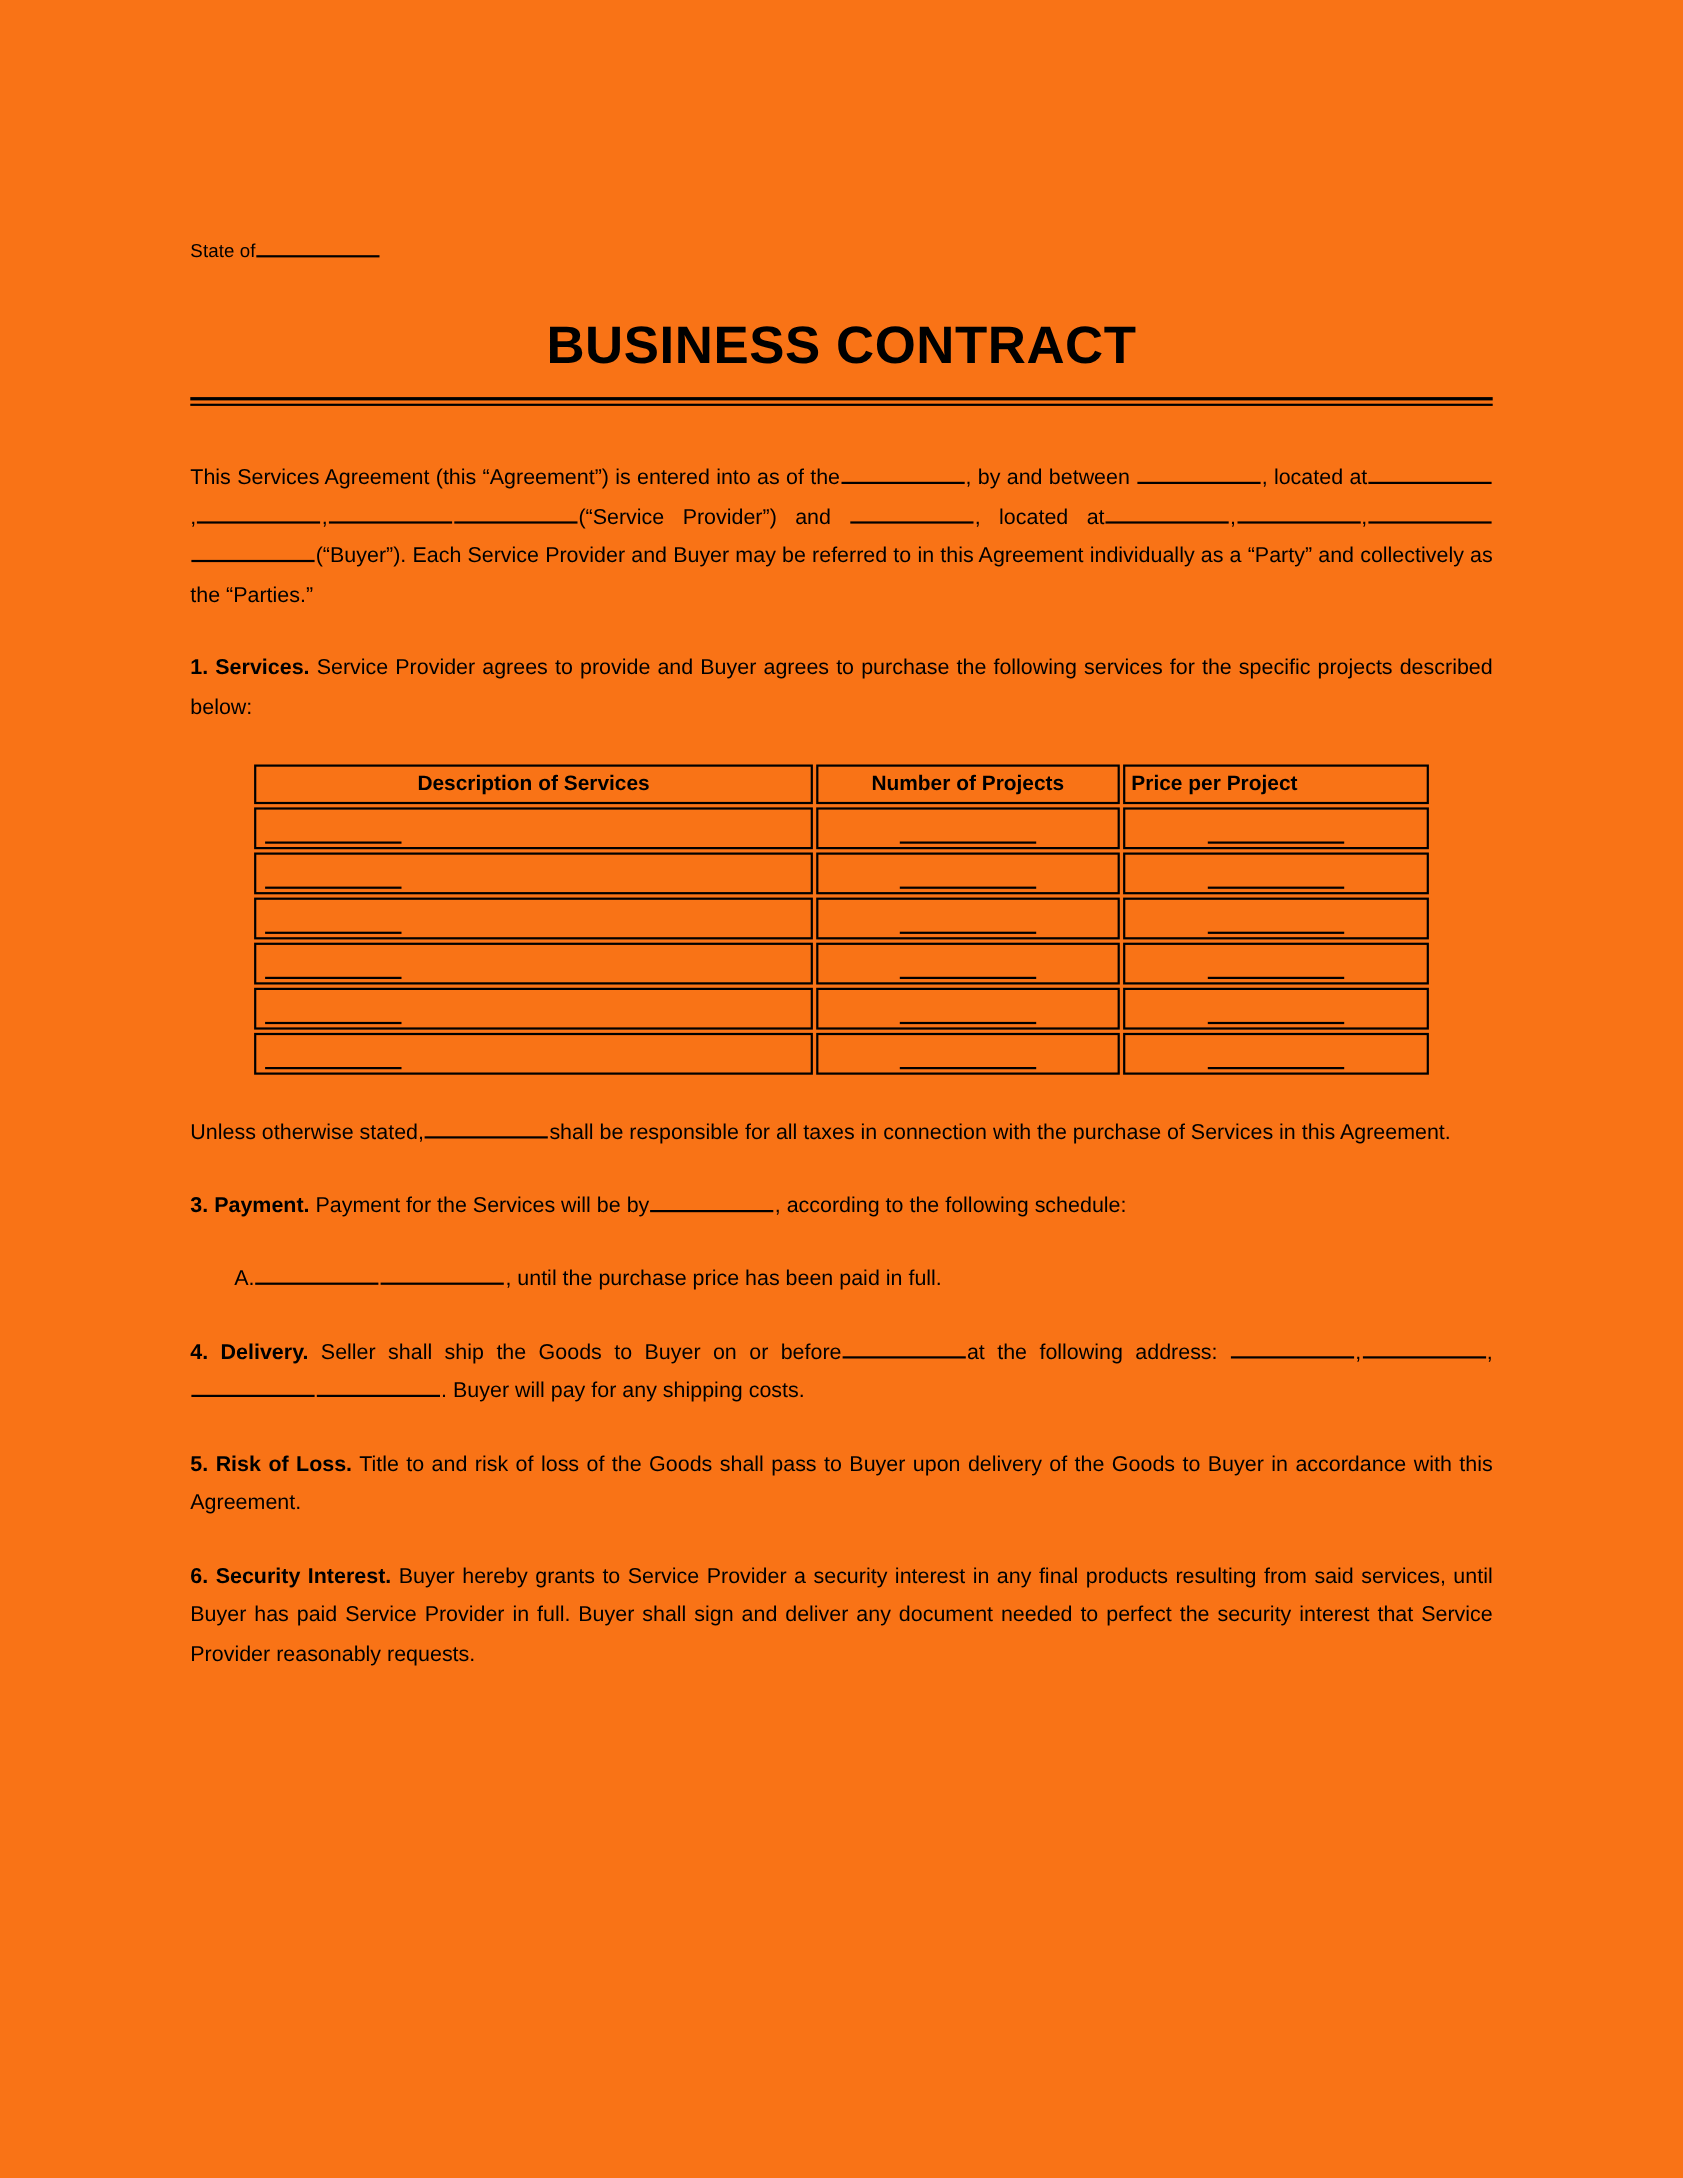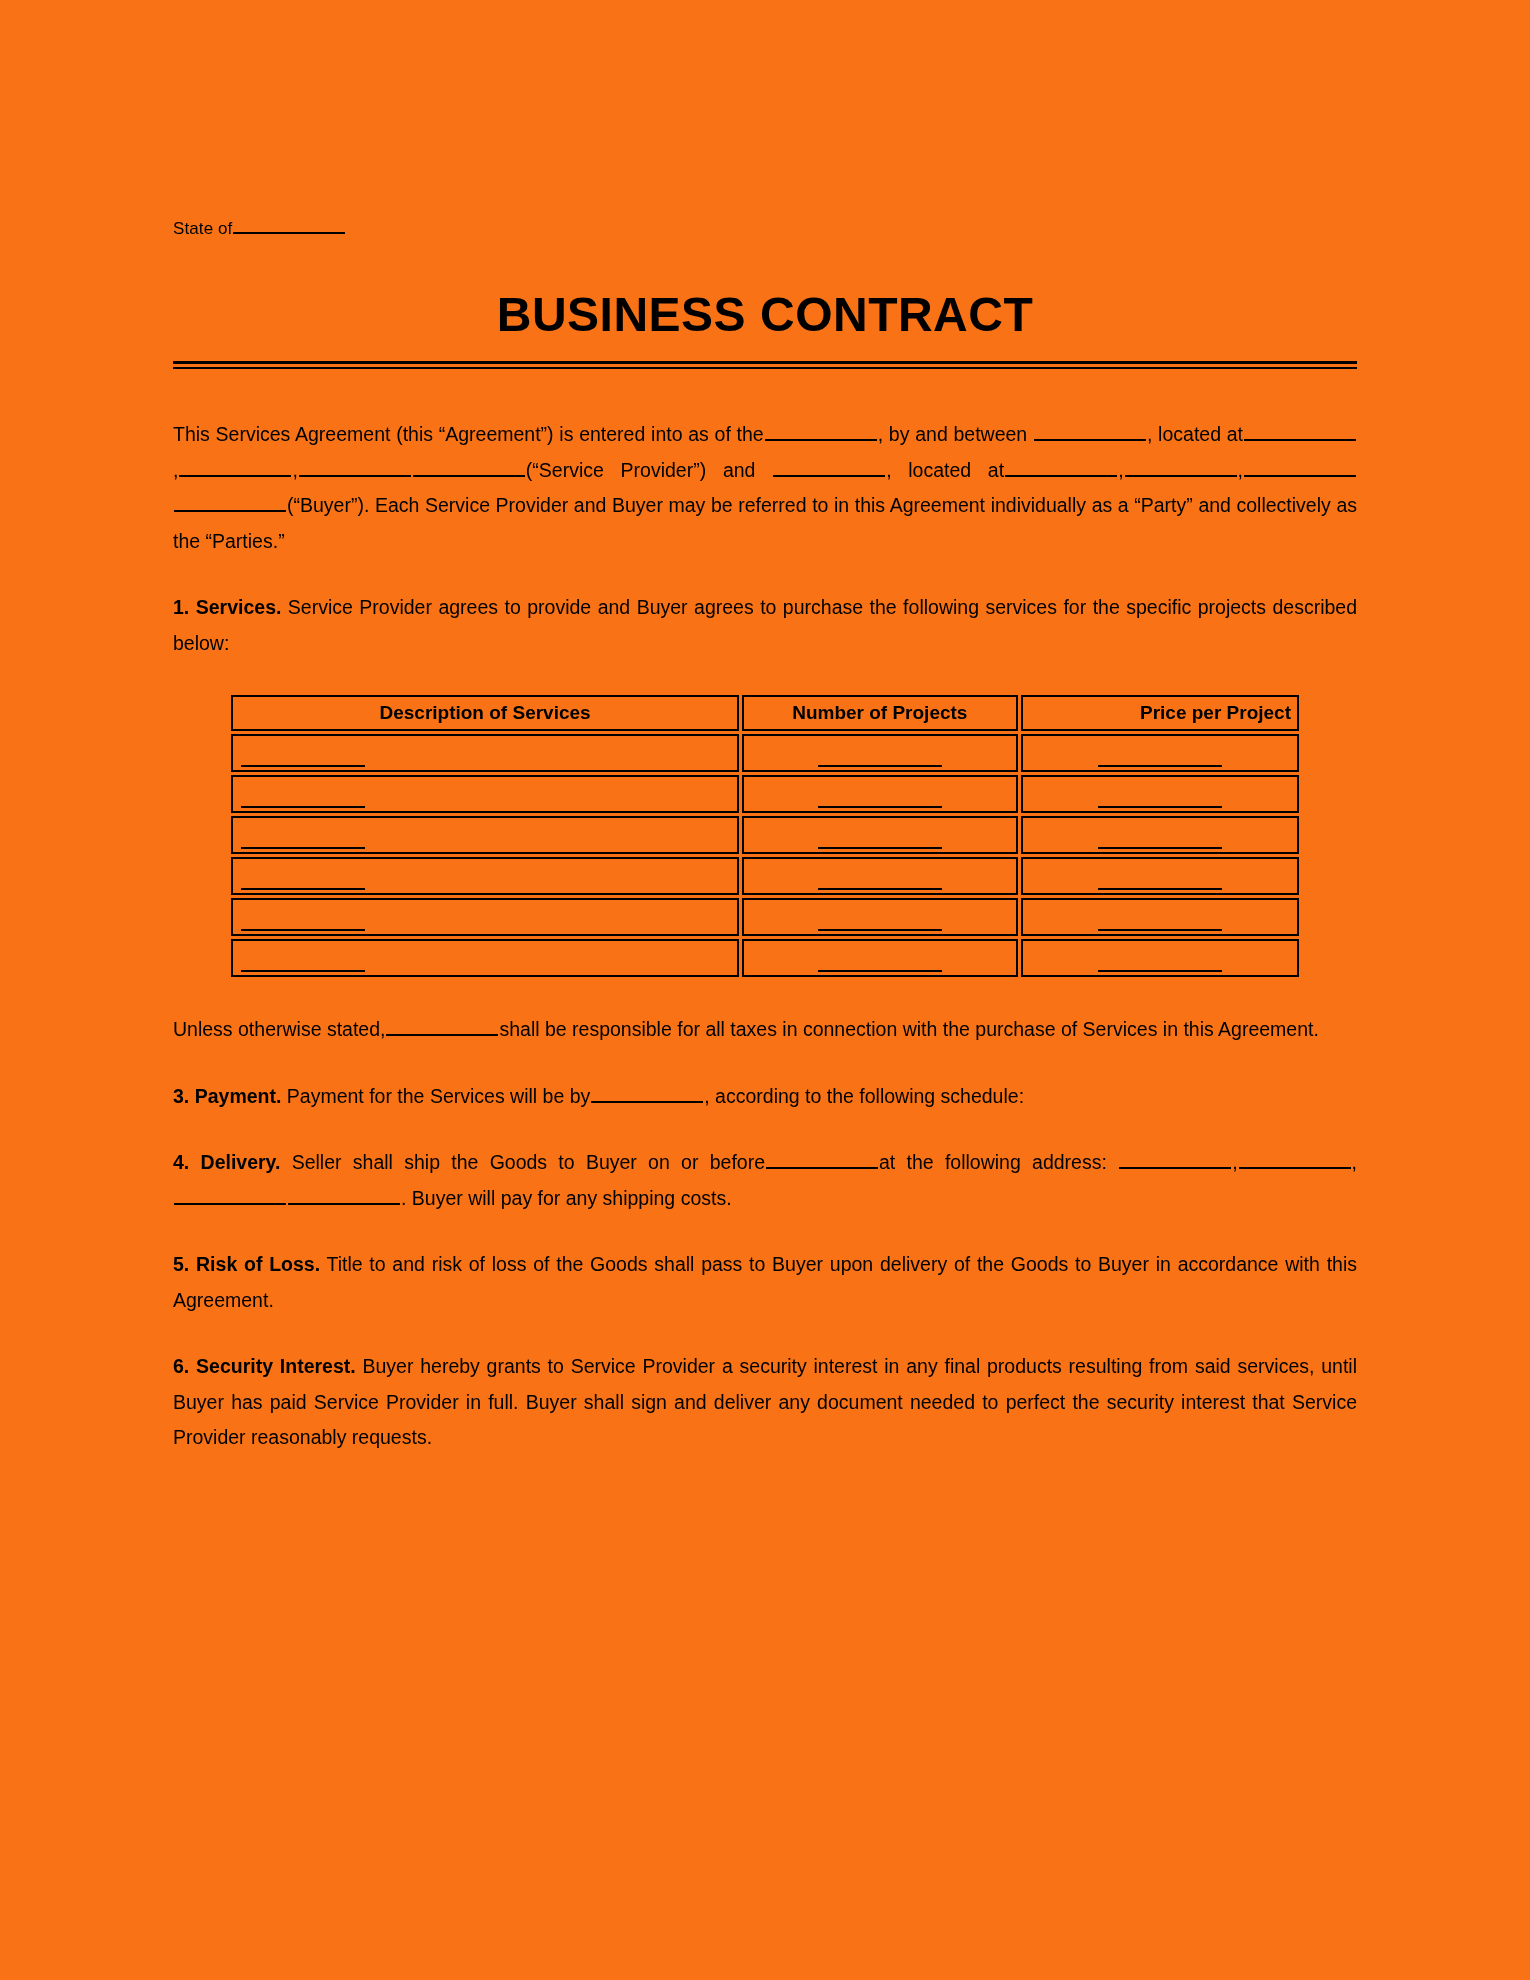--- a/index.html
+++ b/index.html
@@ -90,21 +90,21 @@
   }
   table.svc th {
     font-size: 19px;
     font-weight: bold;
     height: 32px;
     line-height: 32px;
     padding: 0 6px;
   }
   th.col-desc  { text-align: center;   width: 48.5%; }
   th.col-num   { text-align: center; width: 25.6%; }
-  th.col-price { text-align: right; width: 25.9%; }
+  th.col-price { text-align: left; width: 25.9%; }
 
   table.svc td {
     height: 34px;
     position: relative;
   }
   td .cell-blank {
     position: absolute;
     left: 8px;
     bottom: 3px;
     border-bottom: 2px solid #000;
@@ -234,20 +234,23 @@
   <p class="para">
     <span>Unless otherwise stated,</span><span class="blank b-md"></span><span>shall be responsible for all taxes in connection with the purchase of Services in this Agreement.</span>
   </p>
 
   <p class="para last-nojust">
     <span class="b">3.</span>
     <span class="b">Payment.</span>
     <span>Payment for the Services will be by</span><span class="blank b-md"></span><span>, according to the following schedule:</span>
   </p>
 
+  <p class="sub-item">
+    <span>A.</span><span class="blank b-md"></span><span class="blank b-md"></span><span>, until the purchase price has been paid in full.</span>
+  </p>
 
   <p class="para">
     <span class="b">4.</span>
     <span class="b">Delivery.</span>
     <span>Seller shall ship the Goods to Buyer on or before</span><span class="blank b-md"></span><span>at the following address:</span>
     <span class="blank b-md"></span>,<span class="blank b-md"></span>,<span class="blank b-md"></span><span class="blank b-md"></span><span>. Buyer will pay for any shipping costs.</span>
   </p>
 
   <p class="para">
     <span class="b">5.</span>

